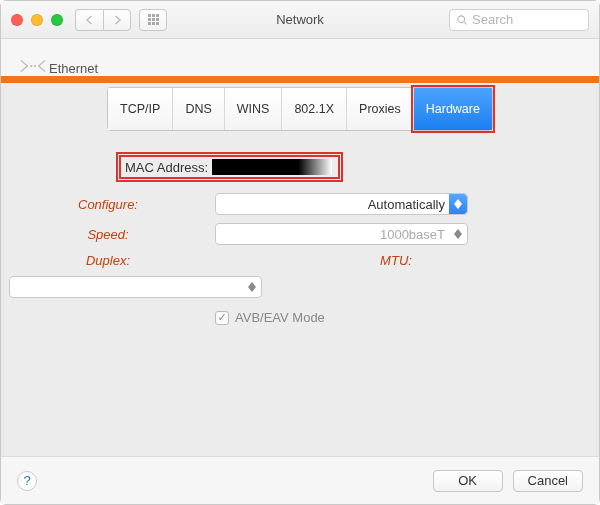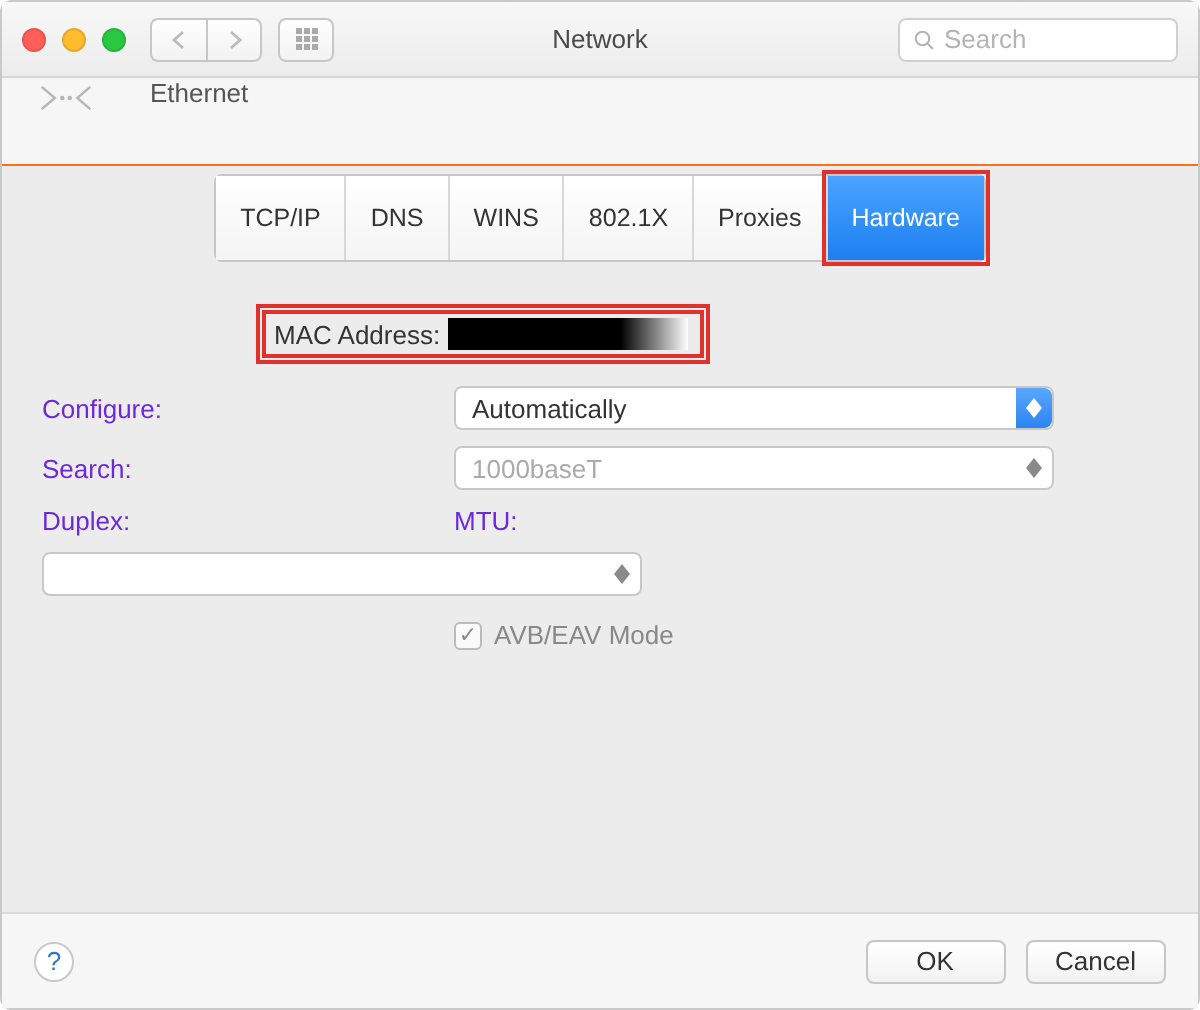--- a/index.html
+++ b/index.html
@@ -102,25 +102,25 @@
       display: flex;
       align-items: center;
       padding: 0 6px;
       color: #b4b4b4;
       gap: 4px;
     }
     .search svg { width: 12px; height: 12px; fill:#b4b4b4; }
     
     .breadcrumb {
       display: flex;
-      align-items: flex-start;
+      align-items: flex-end;
       height: 44px;
       padding: 0 18px;
-      gap: 28px;
-      border-bottom: 1px solid #f97316;
+      gap: 2px;
+      border-bottom: 7px solid #f97316;
     }
     .eth-icon {
       width: 28px; height: 20px;
       display:flex; align-items:center; justify-content:center;
     }
     .breadcrumb-text { color: #555; font-size: 13px; }
     
     .tabs-wrap {
       display:flex;
       justify-content:center;
@@ -153,34 +153,35 @@
       position: relative;
     }
     .red-outline {
       outline: 2px solid #e0322d;
       outline-offset: 1px;
     }
     
     .content {
       flex: 1;
       background: #ececec;
-      padding: 24px 20px 0 20px;
+      padding: 24px 20px 0 8px;
     }
     .form {
       display: grid;
       grid-template-columns: 200px 1fr;
       row-gap: 8px;
       align-items: center;
       column-gap: 6px;
     }
     .label {
-      text-align: left;
-      color: #6d28d9;
+      text-align: center;
+      color: #c2410c;
       font-size: 13px;
       padding-right: 2px;
+      font-style: italic;
     }
     .mac-row {
       display:flex;
       align-items:center;
       grid-column: 1 / 3;
       margin-left: 110px;
       margin-bottom: 6px;
     }
     .mac-box {
       display:inline-flex;
@@ -201,21 +202,22 @@
     .select {
       background: #fff;
       border: 1px solid #c8c8c8;
       border-radius: 4px;
       height: 22px;
       display:flex;
       align-items: center;
       padding: 0 22px 0 8px;
       position: relative;
       color: #333;
-      width: 300px;
+      width: 253px;
+      justify-content: flex-end;
     }
     .select.disabled {
       color: #aaa;
     }
     .select .arrows {
       position:absolute;
       right: 0; top:0; bottom:0;
       width: 18px;
       display:flex;
       flex-direction:column;
@@ -365,21 +367,21 @@
         <div class="arrows blue">
           <svg viewBox="0 0 8 5">
               <polygon points="4,0 8,5 0,5"></polygon>
             </svg>
           <svg viewBox="0 0 8 5">
               <polygon points="0,0 8,0 4,5"></polygon>
             </svg>
         </div>
       </div>
 
-      <div class="label">Search:</div>
+      <div class="label">Speed:</div>
       <div class="select disabled">
         <span>1000baseT</span>
         <div class="arrows grey">
           <svg viewBox="0 0 8 5">
               <polygon points="4,0 8,5 0,5"></polygon>
             </svg>
           <svg viewBox="0 0 8 5">
               <polygon points="0,0 8,0 4,5"></polygon>
             </svg>
         </div>

